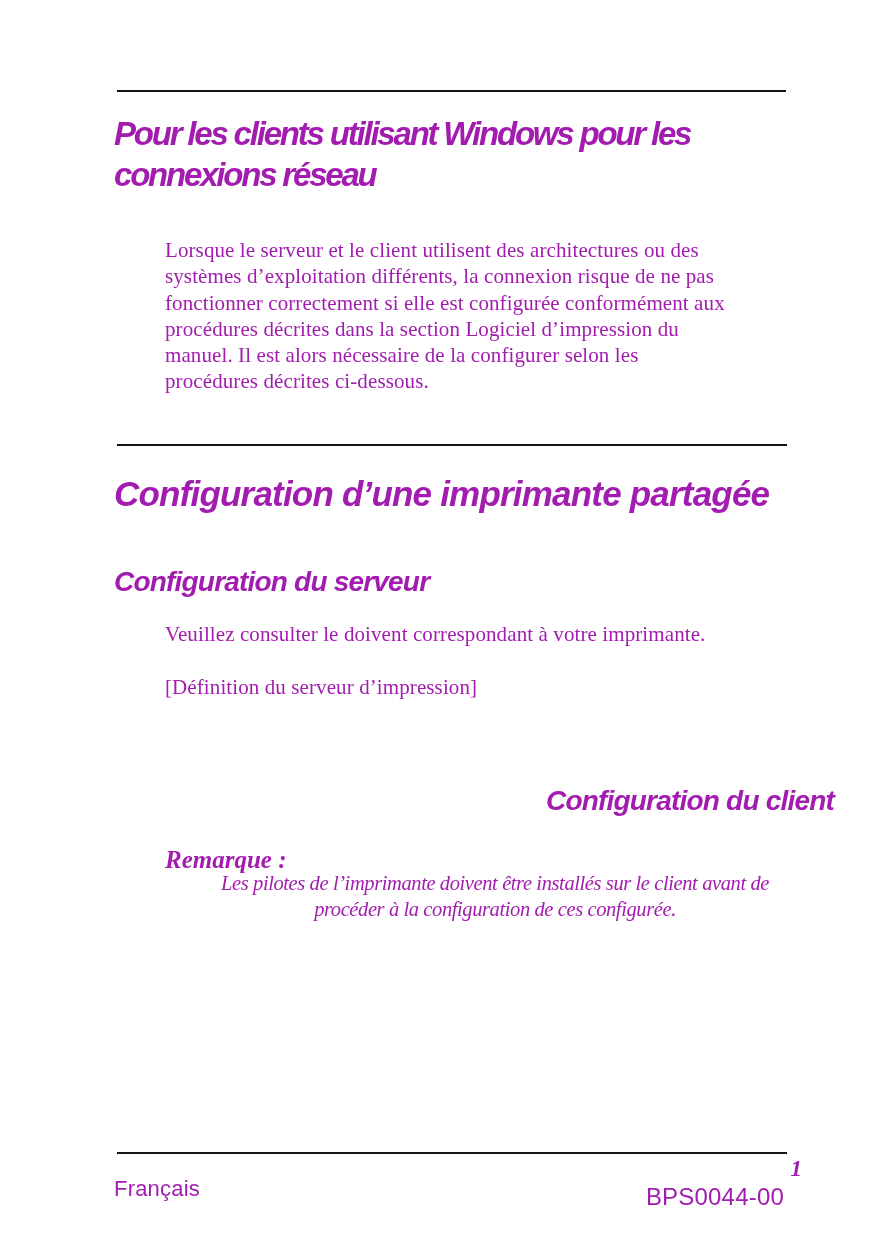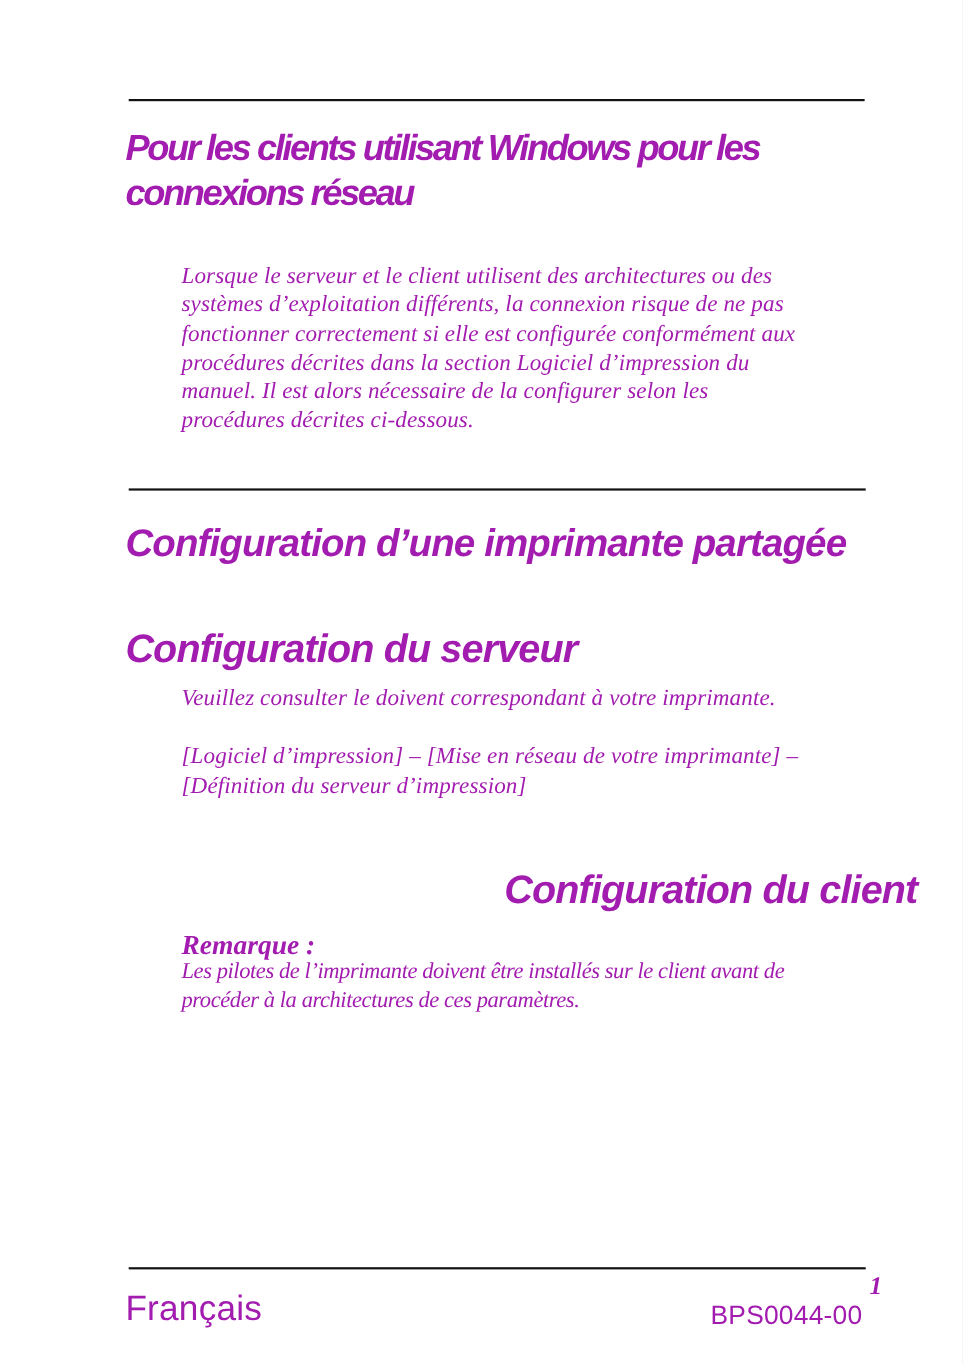--- a/index.html
+++ b/index.html
@@ -50,35 +50,34 @@
     line-height: 36px;
     letter-spacing: -0.8px;
   }
   .h3 {
     position: absolute;
     left: 114px;
     width: 720px;
     font-family: "Liberation Sans", sans-serif;
     font-style: italic;
     font-weight: bold;
-    font-size: 36px;
+    font-size: 28px;
     line-height: 34px;
     letter-spacing: -0.8px;
   }
   .h3-server { top: 537px; }
   .h3-client { top: 756px; text-align: right; }
 
   .body-block {
     position: absolute;
     left: 165px;
     width: 660px;
     font-size: 21px;
     line-height: 26.3px;
     letter-spacing: 0.1px;
-    font-style: italic;
   }
   .body-block .line {
     display: block;
     white-space: nowrap;
   }
   .intro        { top: 216px; }
   .para-single  { top: 600px; }
   .para-ref     { top: 653px; line-height: 27px; }
 
   .note-label {
@@ -96,38 +95,39 @@
     top: 849px;
     width: 660px;
     font-style: italic;
     font-size: 20.5px;
     line-height: 26.5px;
     letter-spacing: -0.4px;
   }
   .note-body .line {
     display: block;
     white-space: nowrap;
+    text-align: center;
   }
 
   .page-number {
     position: absolute;
     right: 93px;
     top: 1157px;
     font-style: italic;
     font-weight: bold;
     font-size: 23px;
     line-height: 24px;
   }
   .footer-language {
     position: absolute;
     left: 114px;
     top: 1173px;
     font-family: "Liberation Sans", sans-serif;
     font-weight: normal;
-    font-size: 32px;
+    font-size: 22px;
     line-height: 32px;
     letter-spacing: 0.2px;
   }
   .footer-code {
     position: absolute;
     right: 111px;
     top: 1183px;
     font-family: "Liberation Sans", sans-serif;
     font-weight: normal;
     font-size: 24px;
@@ -158,31 +158,30 @@
 
   <div class="rule rule-mid"></div>
 
   <h2 class="h2">Configuration d’une imprimante partagée</h2>
 
   <h3 class="h3 h3-server">Configuration du serveur</h3>
 
   <p class="body-block para-single">Veuillez consulter le doivent correspondant à votre imprimante.</p>
 
   <p class="body-block para-ref">
-    <span class="line">[Logiciel d’impression] – [Mise en réseau de votre imprimante] –</span>
     <span class="line">[Définition du serveur d’impression]</span>
   </p>
 
   <h3 class="h3 h3-client">Configuration du client</h3>
 
   <p class="note-label">Remarque :</p>
 
   <p class="note-body">
     <span class="line">Les pilotes de l’imprimante doivent être installés sur le client avant de</span>
-    <span class="line">procéder à la architectures de ces paramètres.</span>
+    <span class="line">procéder à la configuration de ces configurée.</span>
   </p>
 
   <div class="rule rule-bottom"></div>
 
   <div class="page-number">1</div>
 
   <div class="footer-language">Français</div>
 
   <div class="footer-code">BPS0044-00</div>
 

